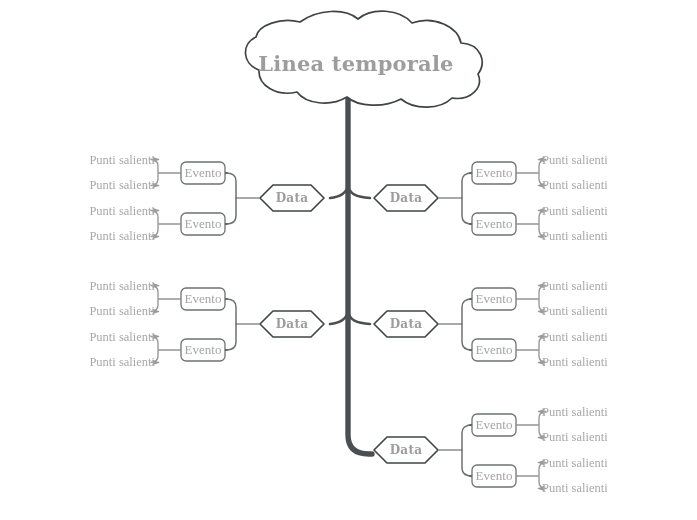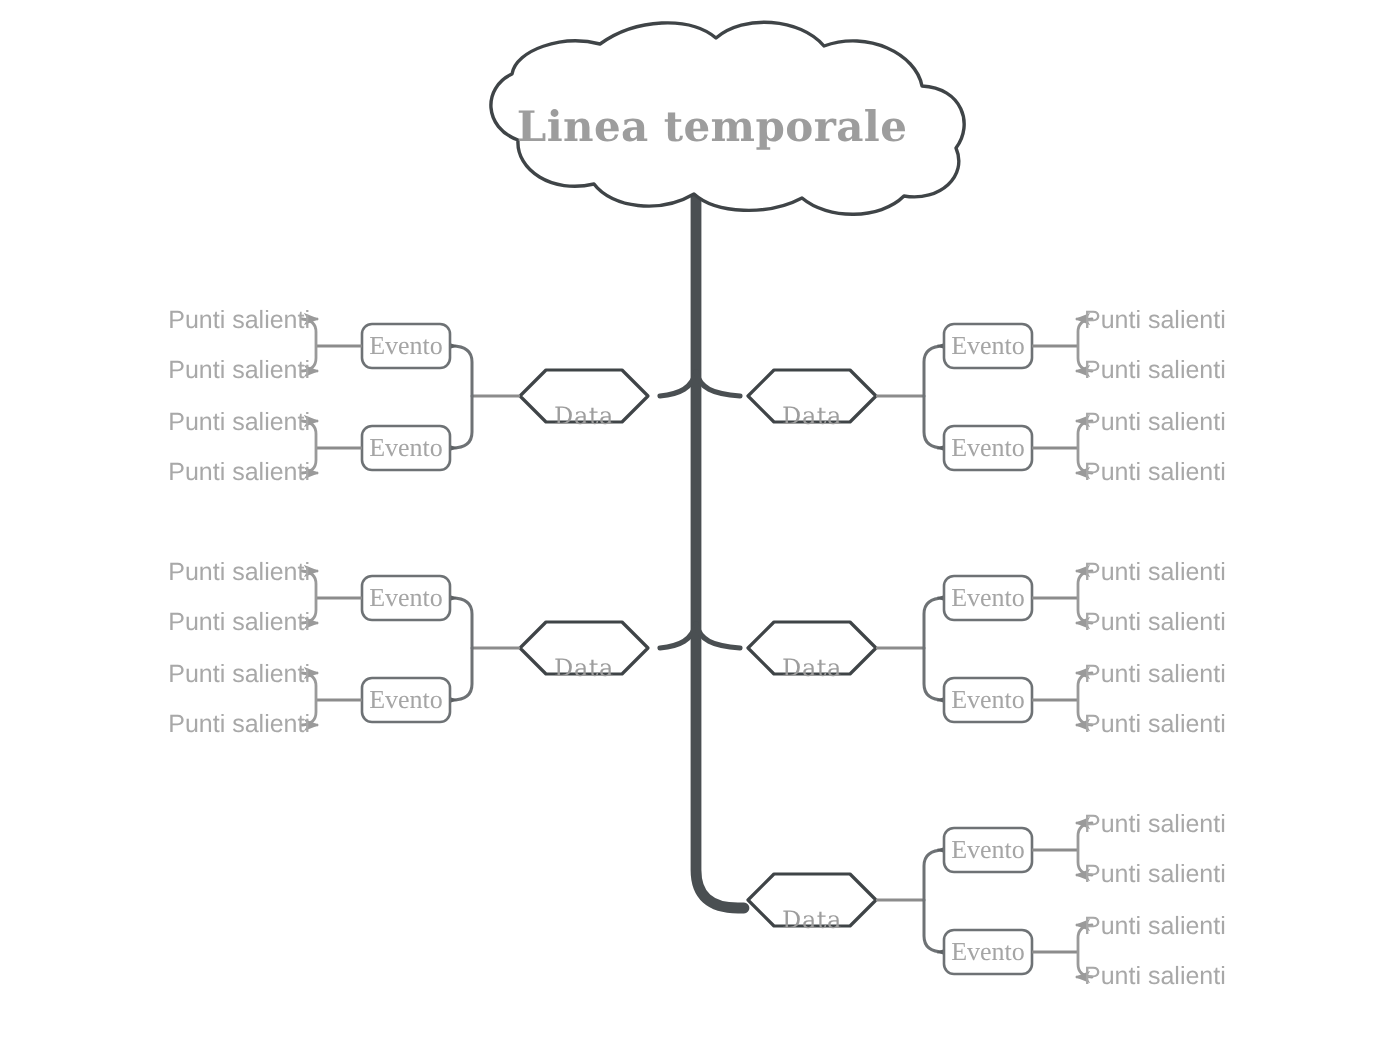--- a/index.html
+++ b/index.html
@@ -20,33 +20,32 @@
   }
   .title-text{
     font-family:"DejaVu Serif", serif;
     font-weight:bold;
     font-size:21px;
     color:#9d9d9d;
     letter-spacing:0.2px;
   }
   .data-text{
     font-family:"DejaVu Serif", serif;
-    font-weight:normal;
+    font-weight:bold;
     font-size:12px;
     color:#9d9d9d;
     letter-spacing:0.3px;
-    margin-top:10px;
   }
   .evento-text{
     font-family:"Liberation Serif", serif;
     font-size:13px;
     color:#a5a5a5;
   }
   .punti-text{
-    font-family:Liberation Sans, sans-serif;
+    font-family:Liberation Serif, serif;
     font-size:12.5px;
     color:#a8a8a8;
   }
   .ctr{transform:translate(-50%,-50%);}
 </style>
 </head>
 <body>
 
 <div id="stage">
 

